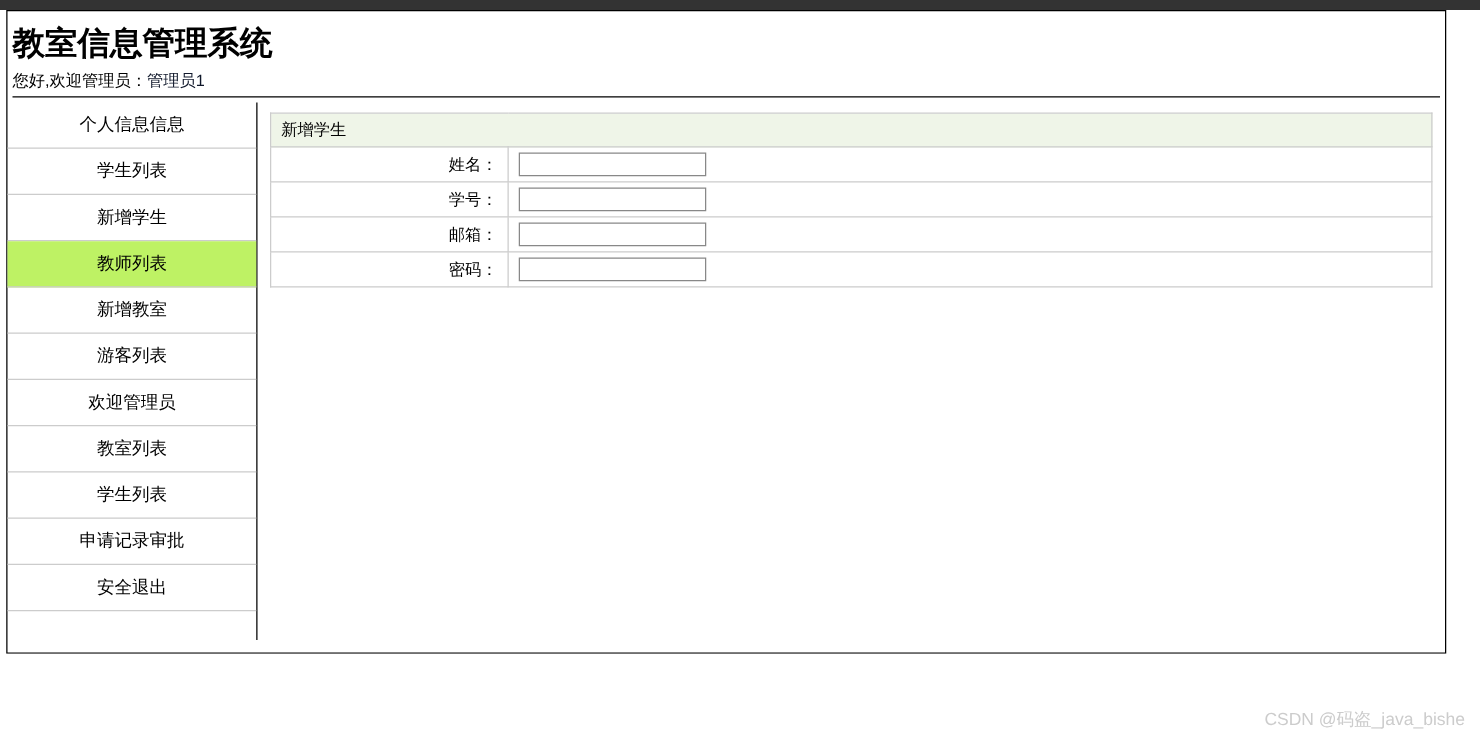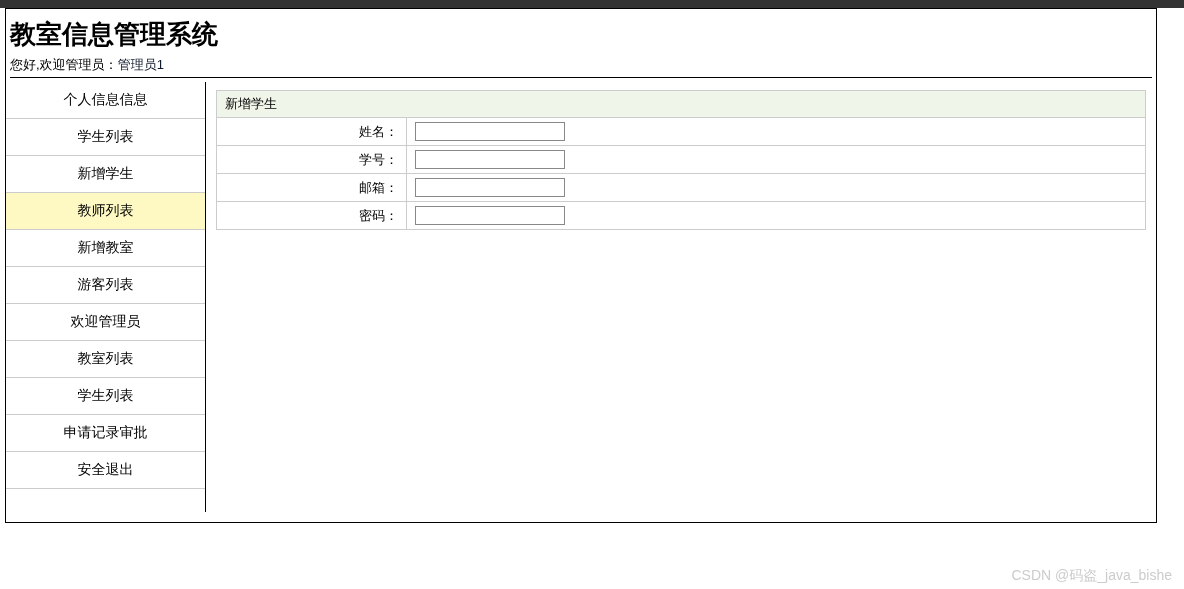--- a/index.html
+++ b/index.html
@@ -49,21 +49,21 @@
       min-height: 430px;
     }
     .sidebar-item {
       text-align: center;
       padding: 9px 0;
       border-bottom: 1px solid #ccc;
       cursor: pointer;
       font-size: 14px;
     }
     .sidebar-item.active {
-      background: #fef9c3;
+      background: #bef264;
     }
     .main {
       flex: 1;
       padding: 8px 10px;
     }
     .form-table {
       width: 100%;
       border-collapse: collapse;
     }
     .form-table th, .form-table td {

